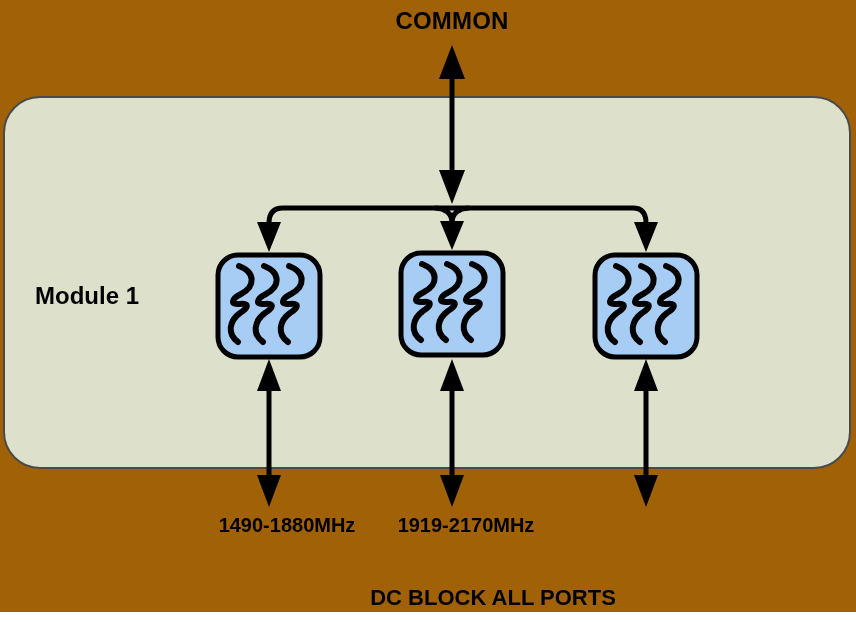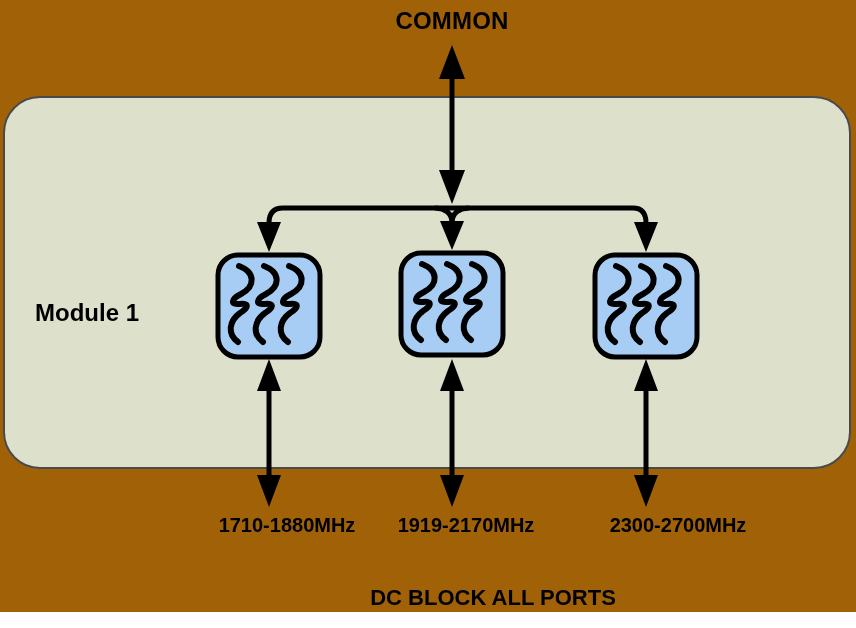--- a/index.html
+++ b/index.html
@@ -36,21 +36,20 @@
   .common-label {
     left: 452px;
     top: 8px;
     font-size: 24px;
     letter-spacing: 0.2px;
   }
   .module-label {
     left: 35px;
     top: 283px;
     font-size: 24px;
-    margin-top: 17px;
   }
   .port-label {
     top: 514px;
     font-size: 20px;
   }
   .port-label-1 { left: 287px; }
   .port-label-2 { left: 466px; }
   .port-label-3 { left: 678px; }
   .footnote-label {
     left: 493px;
@@ -124,21 +123,20 @@
         <path transform="translate(633,266)" d="M 8 0 C 24 6 25 20 10 28 C 0 33 -1 39 9 38 C 19 37 17 42 9 47 C -2 55 -4 68 7 76"></path>
         <path transform="translate(658,266)" d="M 8 0 C 24 6 25 20 10 28 C 0 33 -1 39 9 38 C 19 37 17 42 9 47 C -2 55 -4 68 7 76"></path>
       </g>
     </g>
   </svg>
 
   <div class="label centered common-label">COMMON</div>
 
   <div class="label module-label">Module 1</div>
 
-  <div class="label centered port-label port-label-1">1710-1880MHz</div>
+  <div class="label centered port-label port-label-1">1490-1880MHz</div>
 
   <div class="label centered port-label port-label-2">1919-2170MHz</div>
 
-  <div class="label centered port-label port-label-3">2300-2700MHz</div>
 
   <div class="label centered footnote-label">DC BLOCK ALL PORTS</div>
 
 </div>
 
 </body></html>

